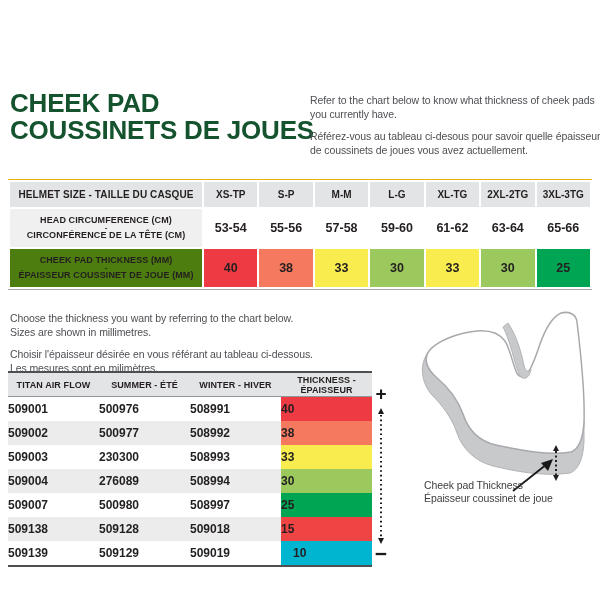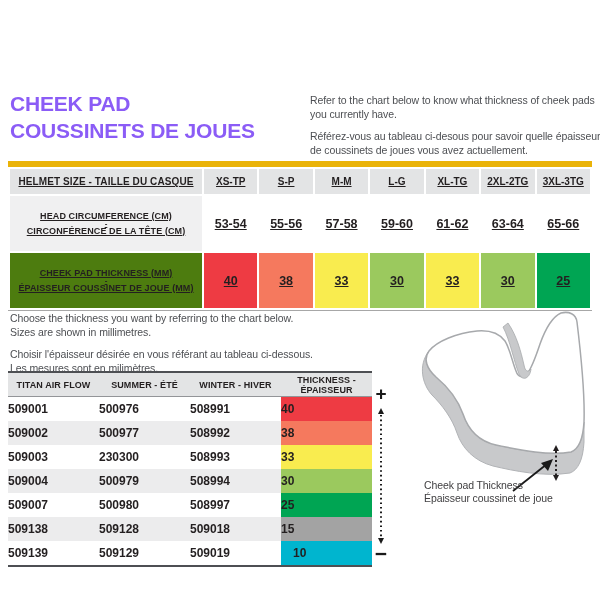--- a/index.html
+++ b/index.html
@@ -2,36 +2,36 @@
 <html><head>
 <meta charset="utf-8">
 <style>
   * { margin:0; padding:0; box-sizing:border-box; }
   body { background:#fff; }
   .page {
     position:relative; width:600px; height:599px; background:#fff;
     font-family:"Liberation Sans", sans-serif; overflow:hidden; color:#231f20;
   }
   
-  .title { position:absolute; left:10px; top:90px; font-size:21px; line-height:27px;
-           font-weight:bold; color:#8b5cf6; letter-spacing:-0.2px; }
+  .title { position:absolute; left:10px; top:90px; font-size:26px; line-height:27px;
+           font-weight:bold; color:#14532d; letter-spacing:-0.2px; }
   
   .intro { position:absolute; left:310px; top:94px; width:292px; font-size:10.5px;
            line-height:13.5px; color:#4d4f53; letter-spacing:-0.1px; }
   .intro p + p { margin-top:9px; }
   
   table { border-collapse:separate; }
-  .t1 { position:absolute; left:8px; top:161px; width:584px; border-spacing:2px;
-        border-top:6px solid #eab308; border-bottom:1px solid #a7a7a7; table-layout:fixed;text-decoration:underline; }
+  .t1 { position:absolute; left:8px; top:179px; width:584px; border-spacing:2px;
+        border-top:1px solid #eab308; border-bottom:1px solid #a7a7a7; table-layout:fixed; }
   .t1 th, .t1 td { text-align:center; vertical-align:middle; padding:0; }
   .t1 .col-lbl { width:192px; }
   .t1 .hrow th { height:25px; background:#e3e4e5; }
   .t1 .hlbl { font-size:10px; font-weight:bold; letter-spacing:0.1px; }
   .t1 .hsize { font-size:10px; font-weight:bold; }
-  .t1 .lbl { background:#f0f0f1; font-weight:bold; height:55px; }
+  .t1 .lbl { background:#f0f0f1; font-weight:bold; height:38px; }
   .t1 .lbl.dark { background:#4d7c0f; }
   .t1 .lbl .l { display:block; font-size:9px; line-height:11px; letter-spacing:0.1px; }
   .t1 .lbl .sep { display:block; font-size:8px; line-height:4px; }
   .t1 .val { background:#fff; font-size:12.5px; font-weight:bold; }
   .t1 .thick { font-size:12.5px; font-weight:bold; color:#231f20; }
   
   .choose { position:absolute; left:10px; top:303px; font-size:10.5px; line-height:13.5px;
             color:#4d4f53; letter-spacing:-0.1px;margin-top:9px; }
   .choose .gap { height:9px; }
   
@@ -152,35 +152,35 @@
         <td style="background: rgb(245, 121, 94);">38</td>
       </tr>
       <tr>
         <td>509003</td>
         <td>230300</td>
         <td>508993</td>
         <td style="background: rgb(249, 236, 79);">33</td>
       </tr>
       <tr>
         <td>509004</td>
-        <td>500979</td>
+        <td>276089</td>
         <td>508994</td>
         <td style="background: rgb(155, 201, 94);">30</td>
       </tr>
       <tr>
         <td>509007</td>
         <td>500980</td>
         <td>508997</td>
         <td style="background: rgb(0, 165, 83);">25</td>
       </tr>
       <tr>
         <td>509138</td>
         <td>509128</td>
         <td>509018</td>
-        <td style="background: #a3a3a3; margin-left: 32px;">15</td>
+        <td style="background: #ef4444; margin-left: 32px;">15</td>
       </tr>
       <tr>
         <td>509139</td>
         <td>509129</td>
         <td>509019</td>
         <td style="background: rgb(0, 181, 207); padding-left: 12px;">10</td>
       </tr>
     </tbody>
   </table>
 

